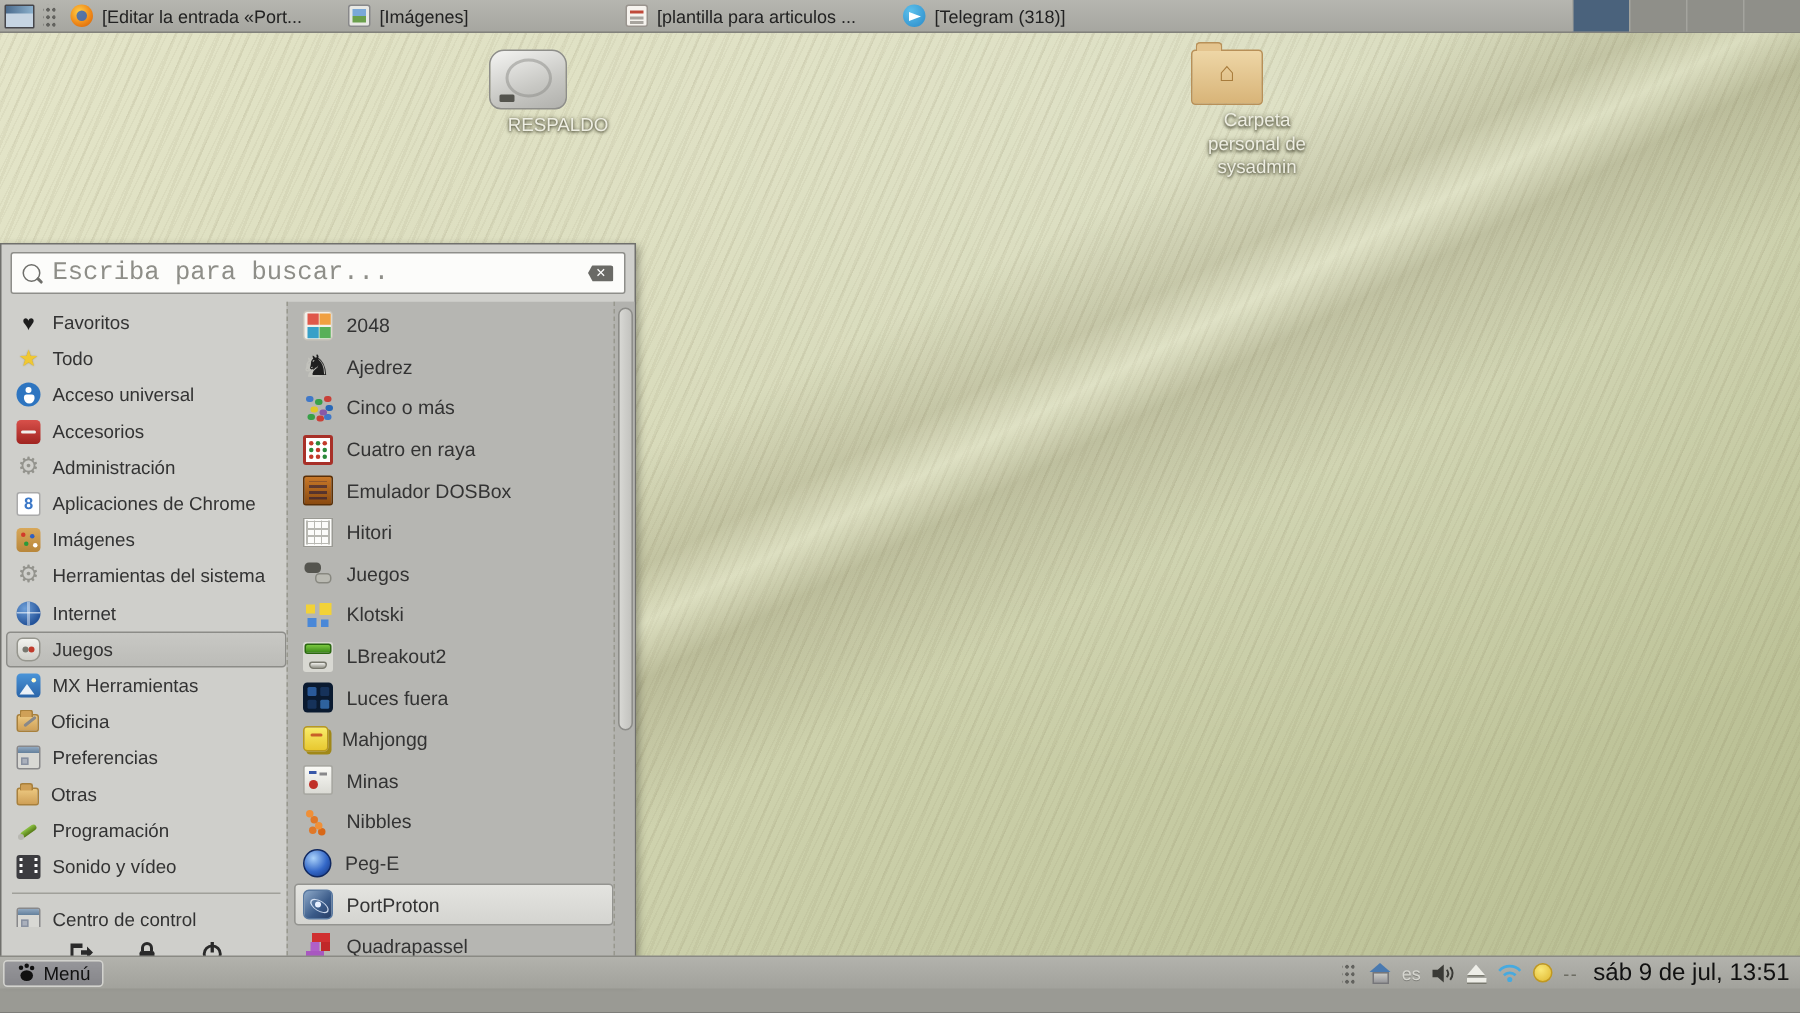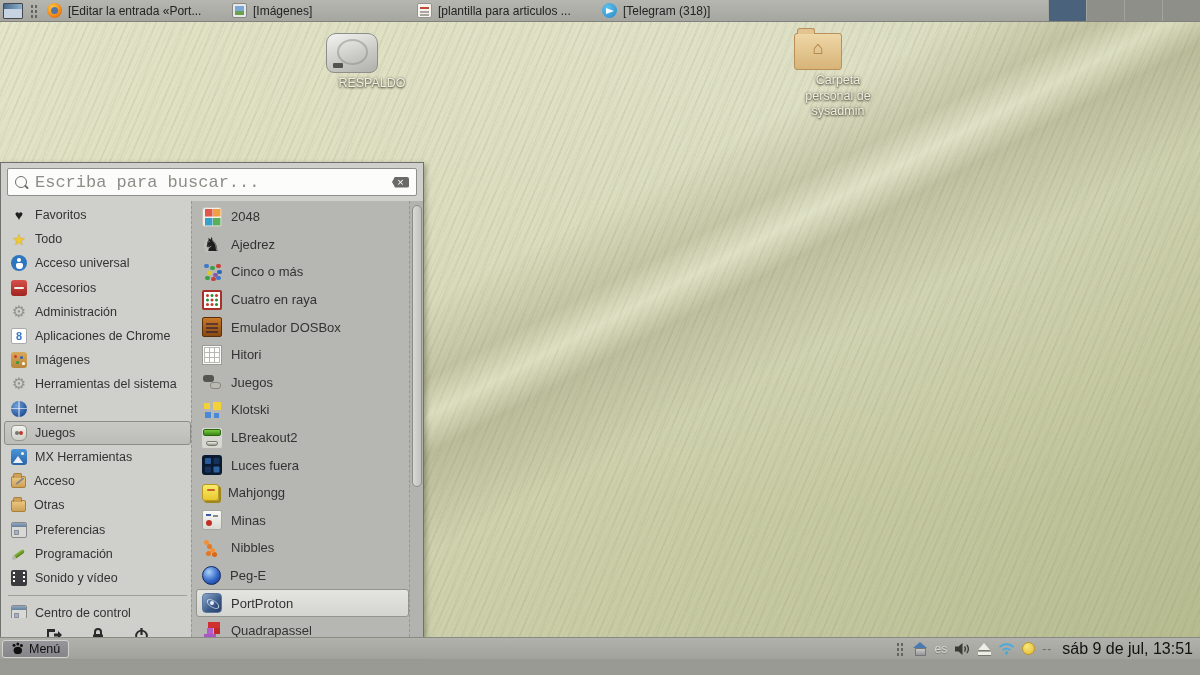--- a/index.html
+++ b/index.html
@@ -348,29 +348,29 @@
             <div class="cat-row sel">
               <span class="cicon ci-gamepad"></span>
               <span class="cat-label">Juegos</span>
             </div>
             <div class="cat-row">
               <span class="cicon ci-mx-tools"></span>
               <span class="cat-label">MX Herramientas</span>
             </div>
             <div class="cat-row">
               <span class="cicon ci-office"></span>
-              <span class="cat-label">Acceso</span>
+              <span class="cat-label">Oficina</span>
+            </div>
+            <div class="cat-row">
+              <span class="cicon ci-settings-window"></span>
+              <span class="cat-label">Preferencias</span>
             </div>
             <div class="cat-row">
               <span class="cicon ci-folder"></span>
               <span class="cat-label">Otras</span>
-            </div>
-            <div class="cat-row">
-              <span class="cicon ci-settings-window"></span>
-              <span class="cat-label">Preferencias</span>
             </div>
             <div class="cat-row">
               <span class="cicon ci-development"></span>
               <span class="cat-label">Programación</span>
             </div>
             <div class="cat-row">
               <span class="cicon ci-multimedia"></span>
               <span class="cat-label">Sonido y vídeo</span>
             </div>
             <div class="cat-sep"></div>

